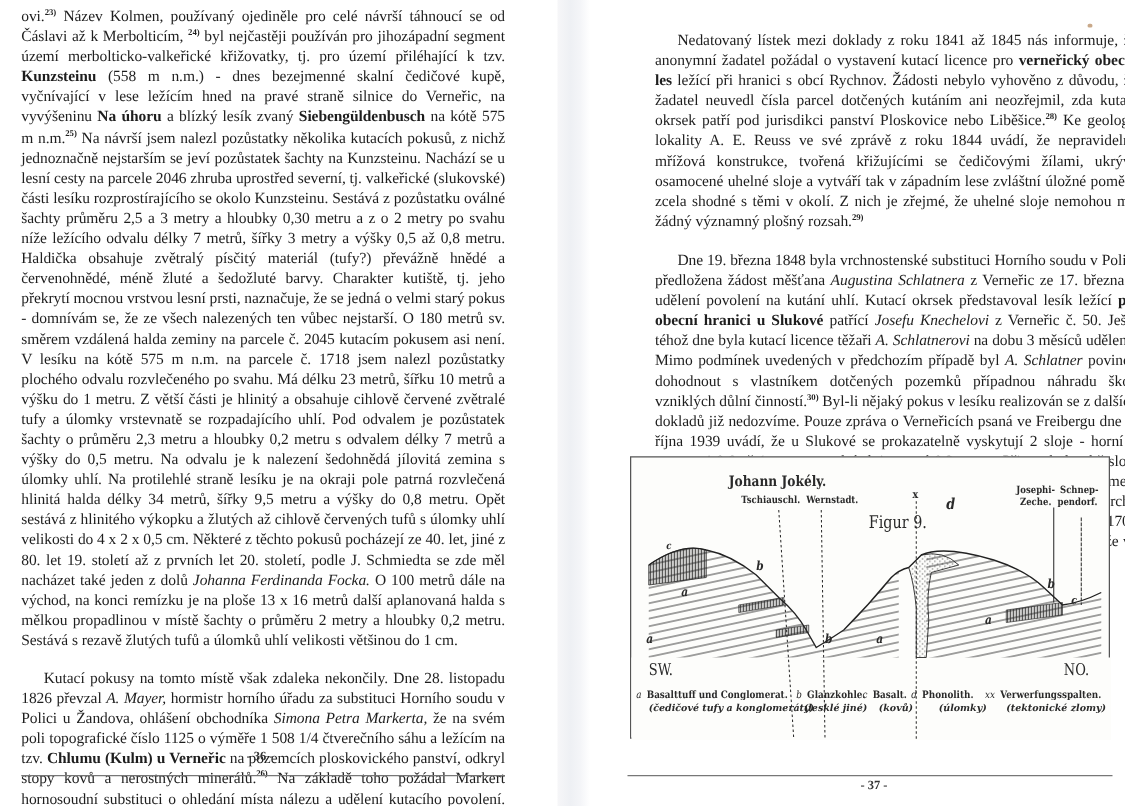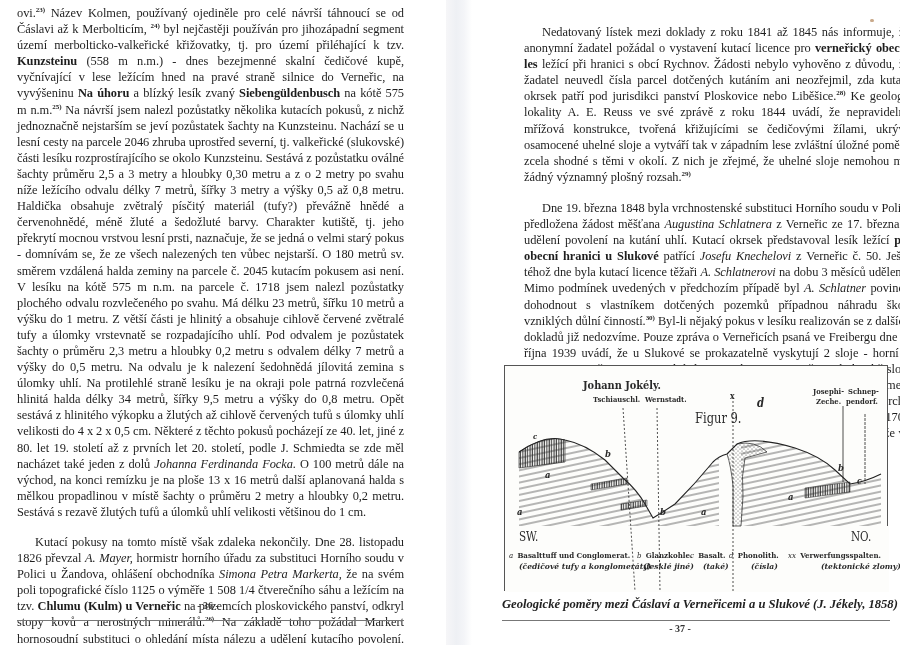--- a/index.html
+++ b/index.html
@@ -137,32 +137,31 @@
       <span class="legend-item" style="left:132px;">
         <span class="key">b</span>
         <span>Glanzkohle.</span>
       </span>
       <span class="legend-cz" style="left:138px;">(lesklé jiné)</span>
 
       <span class="legend-item" style="left:185px;">
         <span class="key">c</span>
         <span>Basalt.</span>
       </span>
-      <span class="legend-cz" style="left:198px;">(také)</span>
+      <span class="legend-cz" style="left:198px;">(kovů)</span>
 
       <span class="legend-item" style="left:224px;">
         <span class="key">d</span>
         <span>Phonolith.</span>
       </span>
-      <span class="legend-cz" style="left:246px;">(čísla)</span>
+      <span class="legend-cz" style="left:246px;">(úlomky)</span>
 
       <span class="legend-item" style="left:283px;">
         <span class="key">xx</span>
         <span>Verwerfungsspalten.</span>
       </span>
-      <span class="legend-cz" style="left:316px;">(tektonické zlomy)</span>
+      <span class="legend-cz" style="left:300px;">(tektonické zlomy)</span>
     </div>
   </div>
 
-  <div class="caption">Geologické poměry mezi Čáslaví a Verneřicemi a u Slukové (J. Jékely, 1858)</div>
   <div class="foot-rule" style="left:30px; width:388px; top:620px;"></div>
-  <div class="page-num" style="left:178px; top:623px;">- 37 -</div>
+  <div class="page-num" style="left:178px; top:623px;text-align:right;">- 37 -</div>
 </div>
 
 </body></html>

